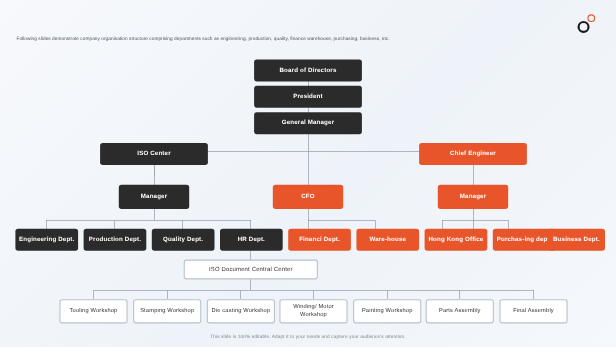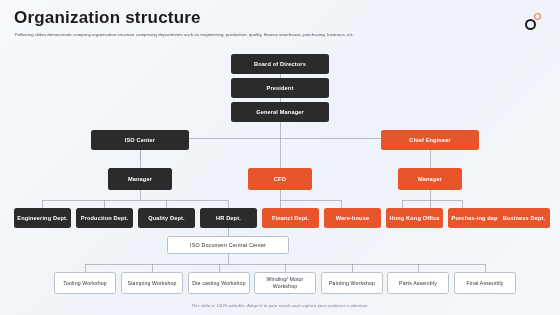--- a/index.html
+++ b/index.html
@@ -128,21 +128,20 @@
   }
   .node.wide-label {
     font-size: 5.4px;
   }
 </style>
 </head>
 <body>
 
 <div id="slide">
 
-  <div id="page-title">Organization structure</div>
   <div id="page-subtitle">Following slides demonstrate company organisation structure comprising departments such as engineering, production, quality, finance warehouse, purchasing, business, etc.</div>
 
   <div id="logo">
     <span class="ring-main"></span>
     <span class="ring-accent"></span>
   </div>
 
   <div id="chart">
 
     <svg id="connectors" viewBox="0 0 560 252" preserveAspectRatio="none">

